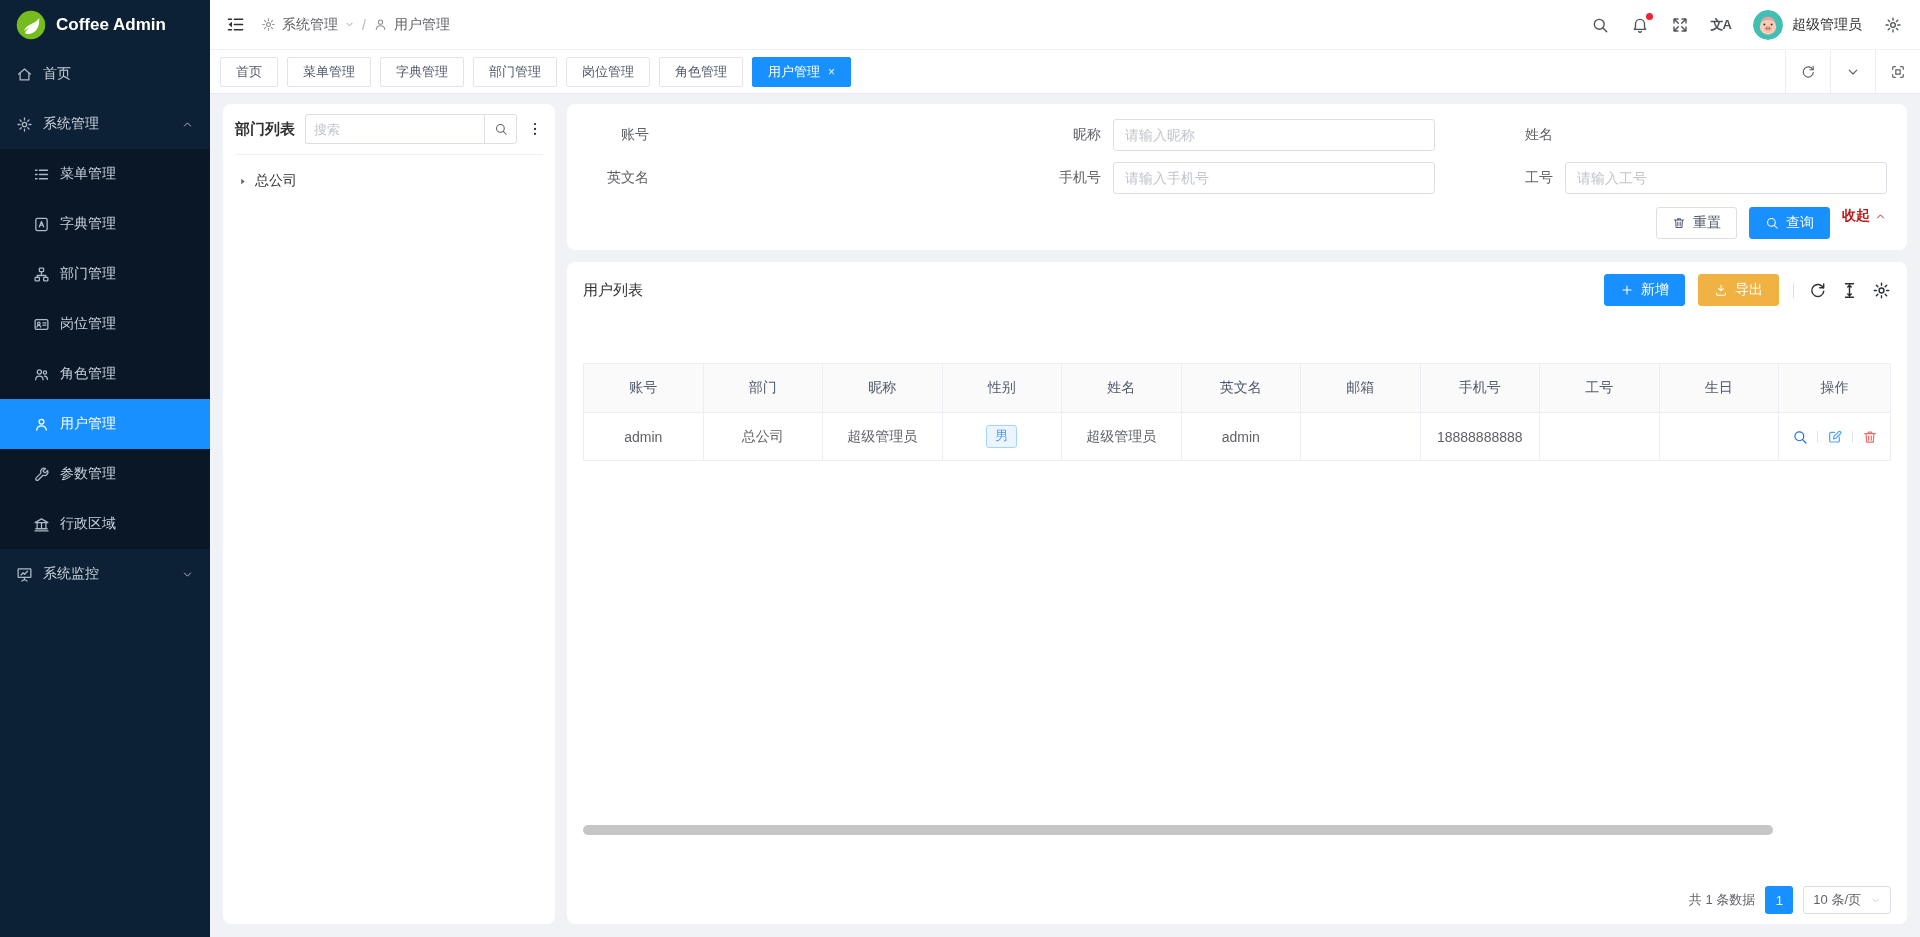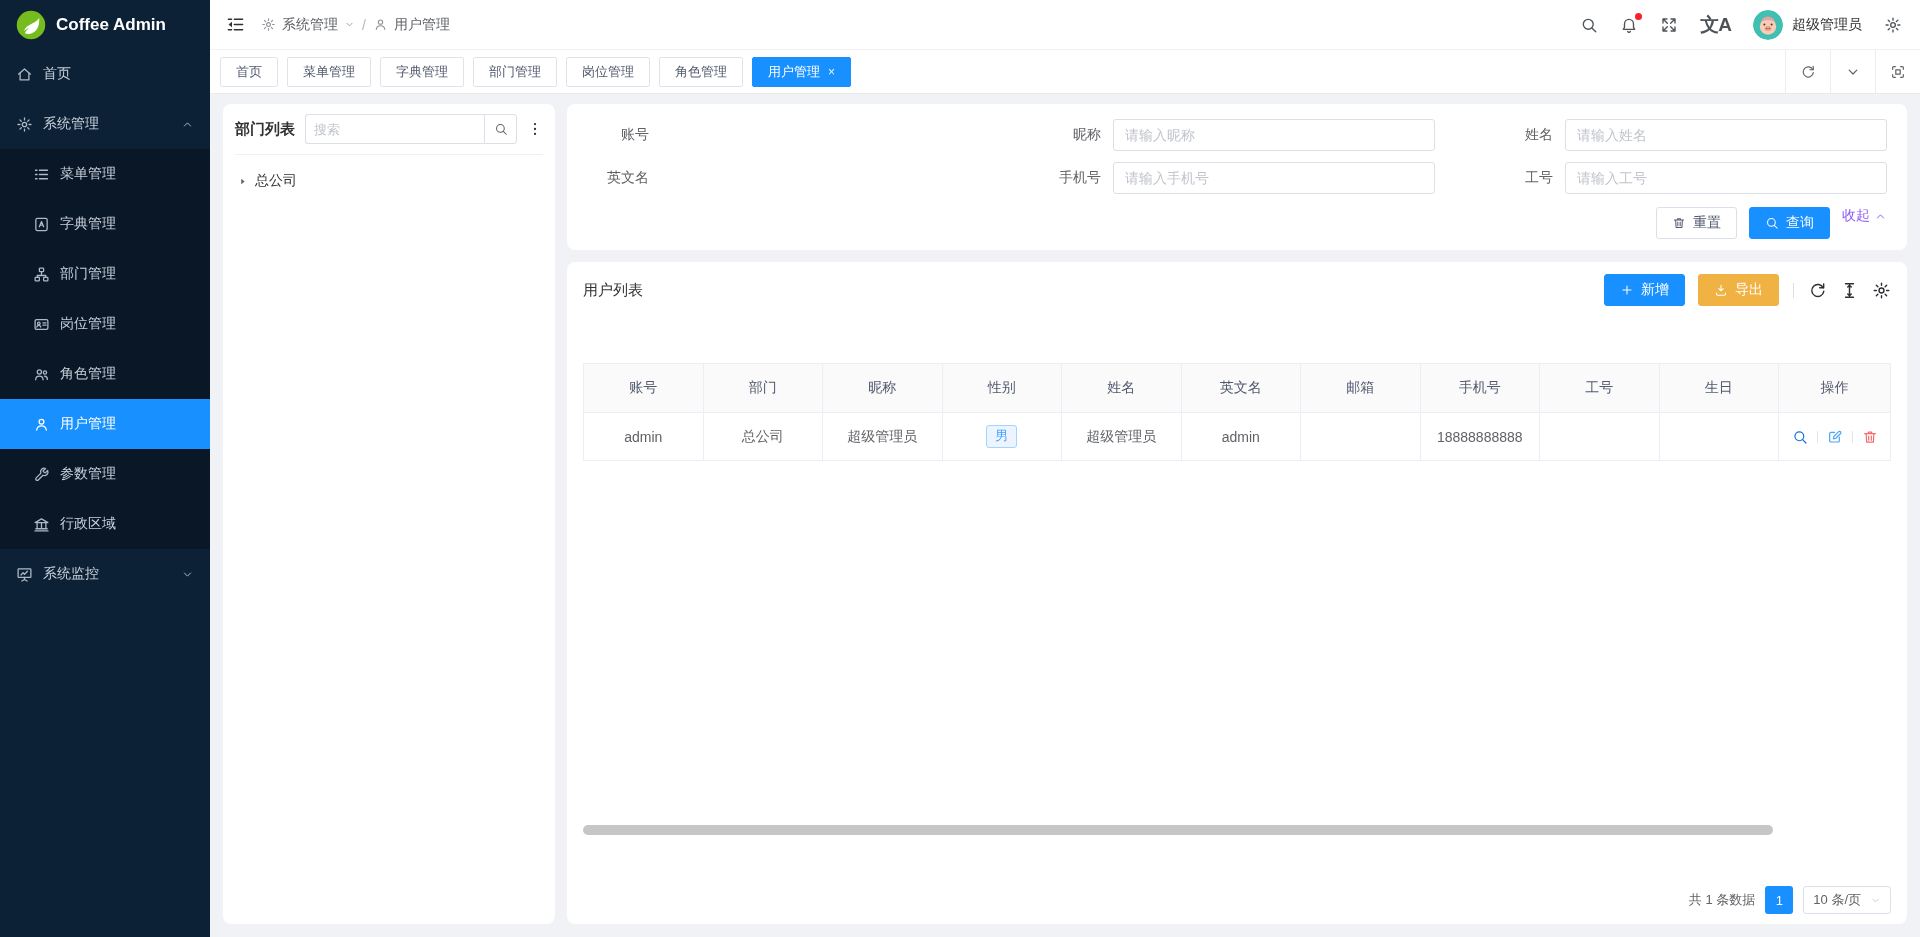--- a/index.html
+++ b/index.html
@@ -28,21 +28,21 @@
   .nav-collapse{width:19px;height:19px;color:#303133;cursor:pointer;}
   .breadcrumb{display:flex;align-items:center;gap:6px;color:#606266;}
   .crumb{display:flex;align-items:center;gap:6px;cursor:pointer;}
   .crumb .icon{width:15px;height:15px;color:#909399;}
   .crumb .crumb-chev{width:11px;height:11px;color:#909399;}
   .crumb-sep{color:#b4b8bf;margin:0 1px;}
   .nav-right{margin-left:auto;display:flex;align-items:center;gap:22px;}
   .nav-icon{width:18px;height:18px;color:#4e5358;cursor:pointer;}
   .bell-wrap{position:relative;display:inline-flex;cursor:pointer;}
   .badge-dot{position:absolute;top:-3px;right:-4px;width:7px;height:7px;border-radius:50%;background:#f5222d;}
-  .translate{font-size:19px;font-weight:bold;color:#4e5358;cursor:pointer;letter-spacing:-1px;}
+  .translate{font-size:13px;font-weight:bold;color:#4e5358;cursor:pointer;letter-spacing:-1px;}
   .user-chip{display:flex;align-items:center;gap:9px;cursor:pointer;}
   .avatar{width:30px;height:30px;border-radius:50%;overflow:hidden;display:inline-flex;}
   .avatar svg{width:30px;height:30px;}
   .username{color:#303133;}
 
   .tabbar{height:45px;background:#fff;border-top:1px solid #f2f2f2;border-bottom:1px solid #e8eaec;display:flex;align-items:center;padding-left:10px;flex-shrink:0;}
   .tabs{display:flex;gap:9px;align-items:center;}
   .tab{height:30px;padding:0 15px;border:1px solid #e0e3e8;border-radius:2px;background:#fff;font-size:13px;color:#515a6e;display:flex;align-items:center;gap:8px;cursor:pointer;white-space:nowrap;}
   .tab.active{background:#1890ff;border-color:#1890ff;color:#fff;}
   .tab .close{font-size:12px;opacity:.9;line-height:1;}
@@ -74,21 +74,21 @@
   .filter-grid{display:grid;grid-template-columns:1fr 1fr 1fr;column-gap:56px;row-gap:11px;}
   .field{display:flex;align-items:center;gap:12px;}
   .field label{width:62px;text-align:right;color:#606266;flex-shrink:0;}
   .field input{flex:1;min-width:0;height:32px;border:1px solid #dcdfe6;border-radius:3px;padding:0 11px;font-size:14px;color:#606266;outline:none;font-family:inherit;}
   .field input::placeholder{color:#c0c4cc;}
   .filter-actions{display:flex;justify-content:flex-end;align-items:flex-start;gap:12px;margin-top:13px;}
   .btn{height:32px;padding:0 15px;border:1px solid #dcdfe6;border-radius:3px;background:#fff;color:#515a6e;font-size:14px;display:inline-flex;align-items:center;gap:7px;cursor:pointer;}
   .btn .icon{width:14px;height:14px;}
   .btn-primary{background:#1890ff;border-color:#1890ff;color:#fff;font-family:Liberation Serif, serif;}
   .btn-warning{background:#f0b242;border-color:#f0b242;color:#fff;}
-  .link-collapse{color:#8b5cf6;display:inline-flex;align-items:center;gap:4px;cursor:pointer;}
+  .link-collapse{color:#b91c1c;display:inline-flex;align-items:center;gap:4px;cursor:pointer;font-weight:bold;}
   .link-collapse .icon{width:13px;height:13px;}
 
   
   .table-card{flex:1;display:flex;flex-direction:column;padding:12px 16px 10px;min-height:0;gap:44px;}
   .table-toolbar{display:flex;align-items:center;margin-bottom:13px;flex-shrink:0;}
   .table-title{font-size:15px;color:#303133;}
   .toolbar-right{margin-left:auto;display:flex;align-items:center;gap:13px;}
   .v-divider{width:1px;height:15px;background:#dcdfe6;margin:0 1px;}
   .tool-icon{width:19px;height:19px;color:#2b2f33;cursor:pointer;}
   table{width:100%;border-collapse:collapse;table-layout:fixed;flex-shrink:0;}
@@ -416,21 +416,20 @@
         <div class="filter-grid" id="filter-grid">
             <div class="field">
               <label>账号</label>
             </div>
             <div class="field">
               <label>昵称</label>
               <input placeholder="请输入昵称" style="">
             </div>
             <div class="field">
               <label>姓名</label>
-              <input placeholder="请输入姓名" style="">
             </div>
             <div class="field">
               <label>英文名</label>
             </div>
             <div class="field">
               <label>手机号</label>
               <input placeholder="请输入手机号" style="">
             </div>
             <div class="field">
               <label>工号</label>

